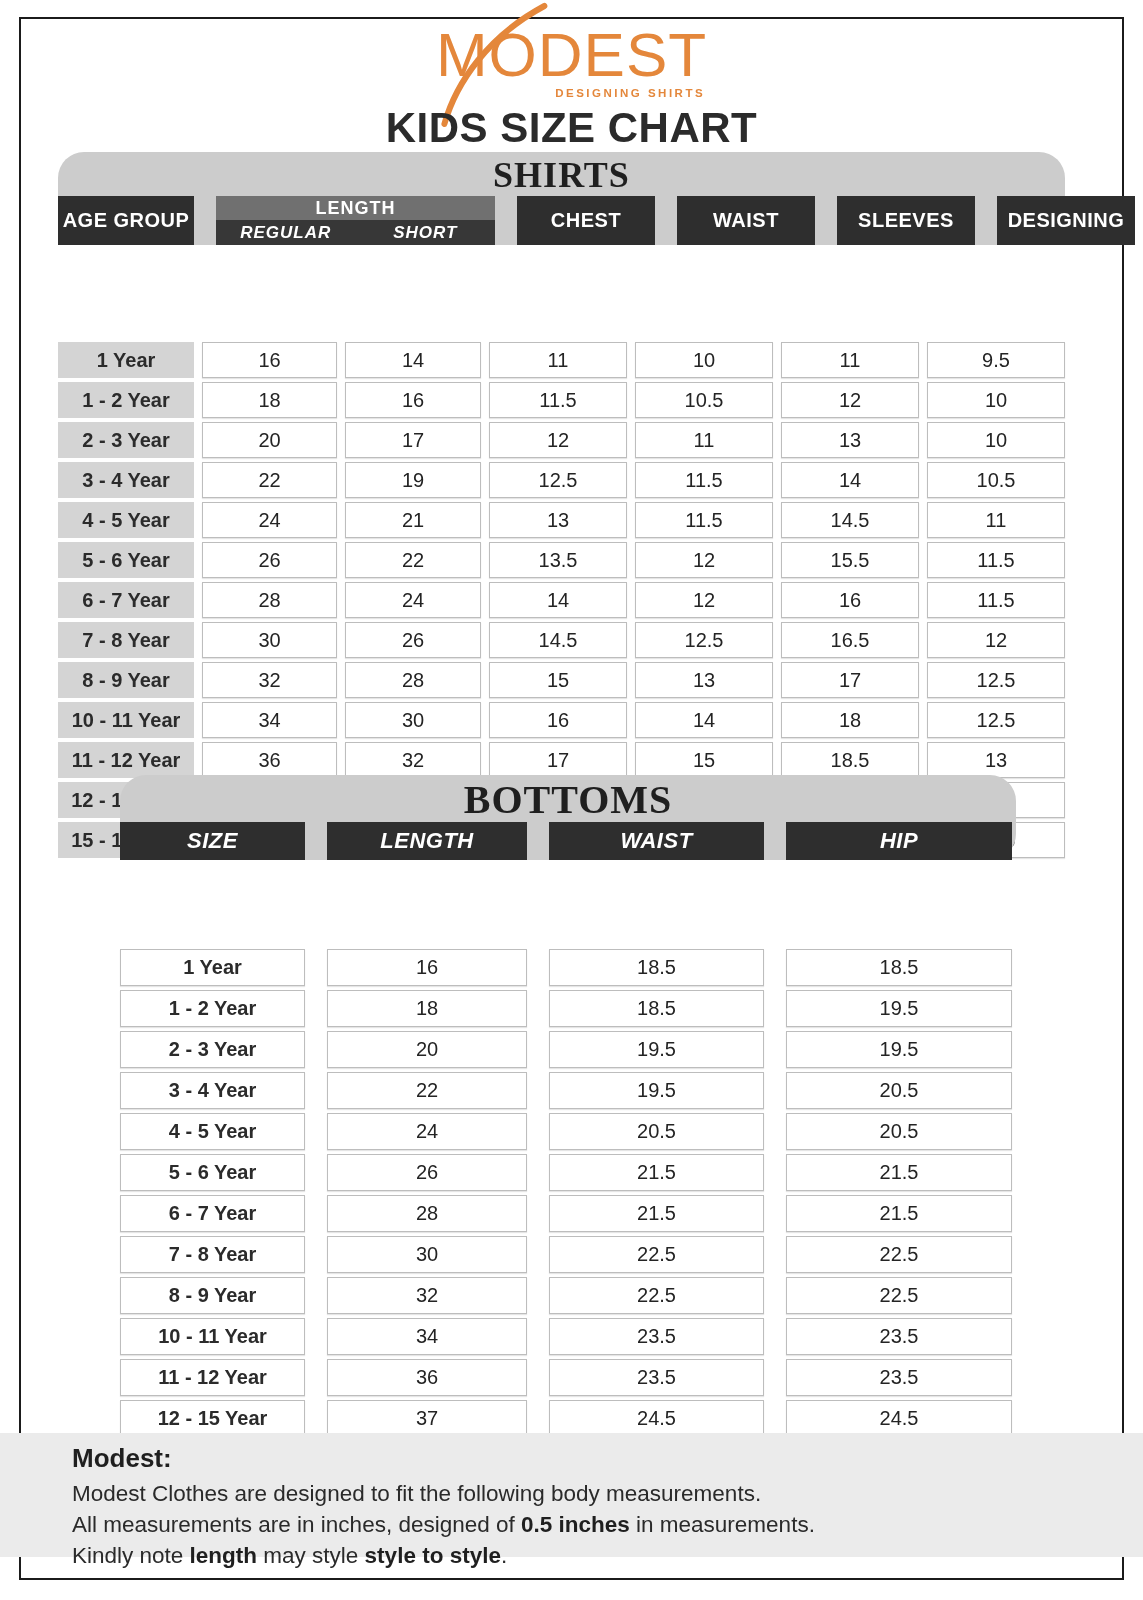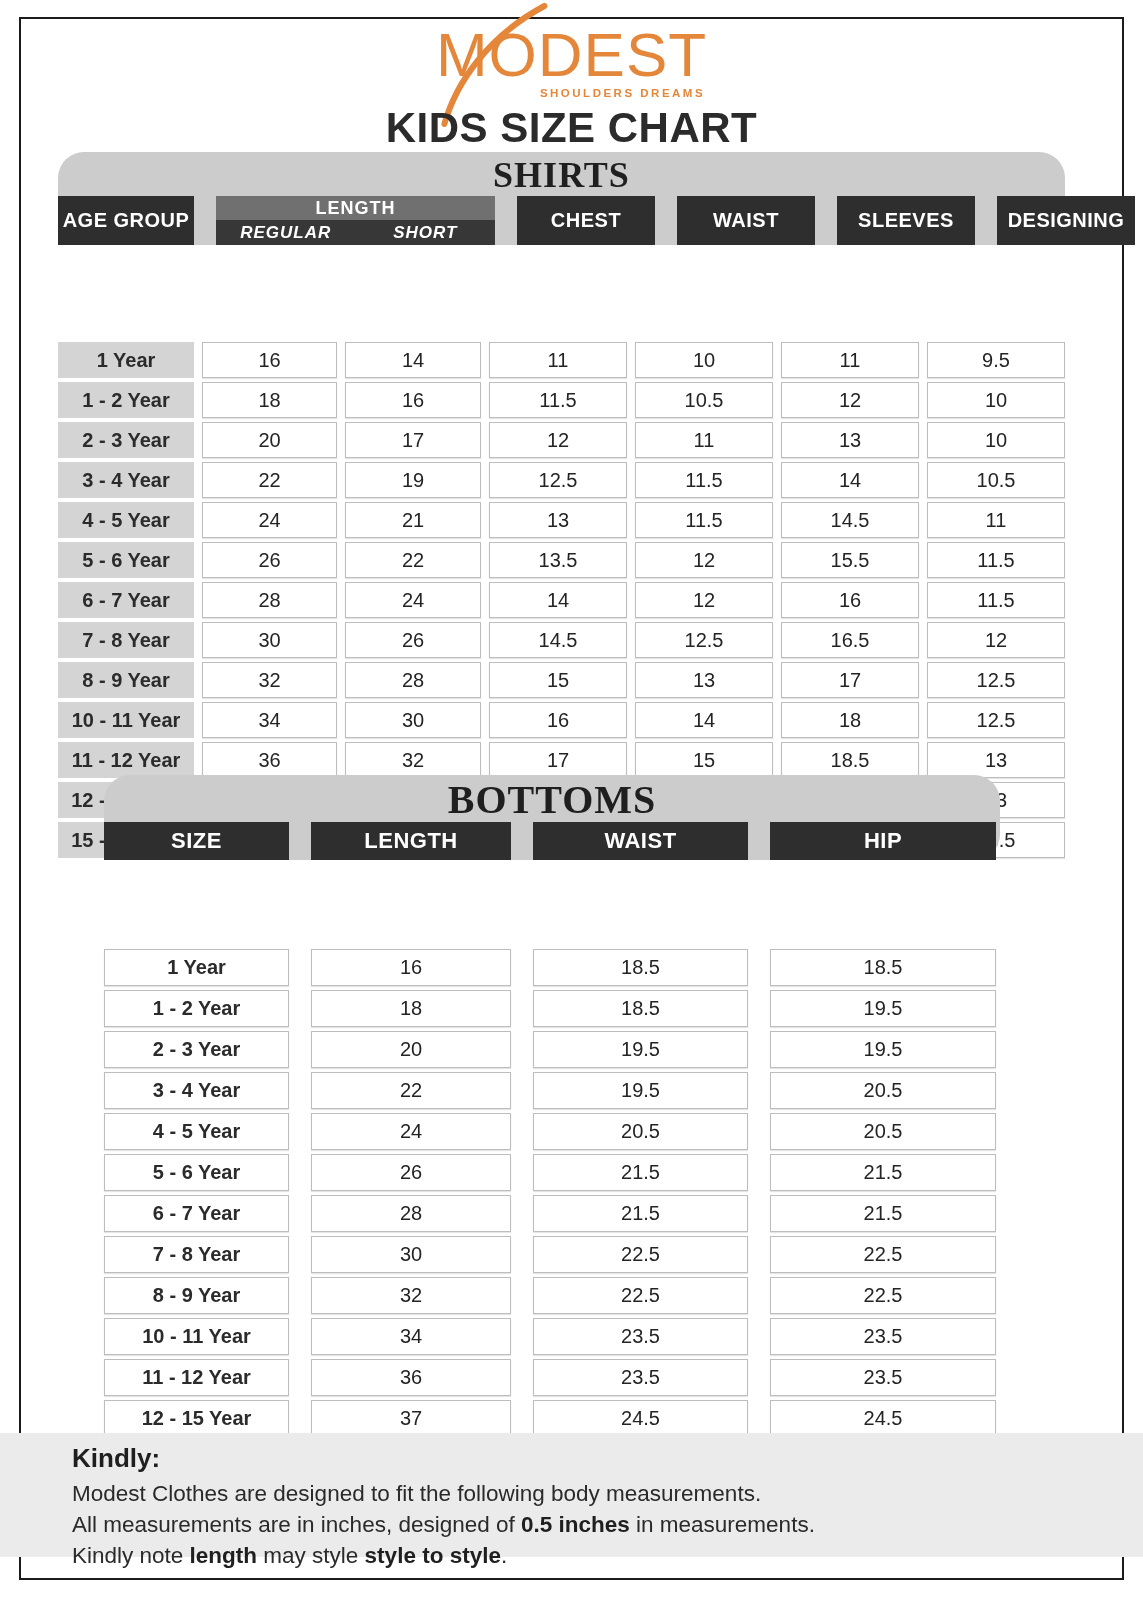--- a/index.html
+++ b/index.html
@@ -55,26 +55,26 @@
   }
   .shirt-grid{
     margin-top:97px;display:grid;
     grid-template-columns:136px 135px 136px 138px 138px 138px 138px;
     column-gap:8px;row-gap:4px;grid-auto-rows:36px;
   }
   .cell{display:flex;align-items:center;justify-content:center;font-size:20px;color:#242424;box-sizing:border-box;}
   .age{background:#d4d4d4;font-weight:bold;color:#2b2b2b;}
   .val{background:#fff;border:1px solid #bdbdbd;box-shadow:inset 0 0 0 3px #ffffff,0 1px 1px rgba(0,0,0,.10);}
   
-  .bottoms{position:absolute;left:104px;top:775px;width:896px;z-index:3;}
+  .bottoms{position:absolute;left:120px;top:775px;width:896px;z-index:3;}
   .bottoms .banner{height:85px;}
   .bottoms .banner-title{line-height:50px;font-size:40px;}
   .bottom-head{
     position:absolute;left:0;top:47px;width:100%;height:38px;
-    display:grid;grid-template-columns:185px 200px 215px 226px;column-gap:22px;
+    display:grid;grid-template-columns:185px 200px 215px 226px;column-gap:22px;font-style:italic;
   }
   .bottom-head .hbox{font-size:22px;}
   .bottom-grid{
     margin-top:89px;display:grid;
     grid-template-columns:185px 200px 215px 226px;
     column-gap:22px;row-gap:4px;grid-auto-rows:37px;
   }
   .bsize{font-weight:bold;color:#2b2b2b;}
   
   .notes{
@@ -89,21 +89,21 @@
 <body>
 
 <div class="page-border"></div>
 
 <div class="logo-block">
   <span class="logo-wrap">
     <svg class="logo-swoosh" width="150" height="130" viewBox="0 0 150 130">
       <path d="M 22 124 C 34 82, 66 36, 122 6" stroke="#E4873B" stroke-width="6" fill="none" stroke-linecap="round"></path>
     </svg>
     <span class="logo-brand">MODEST</span>
-    <span class="logo-tagline">SHOULDERS DREAMS</span>
+    <span class="logo-tagline">DESIGNING SHIRTS</span>
   </span>
 </div>
 
 <div class="page-title">KIDS SIZE CHART</div>
 
 <div class="shirts">
   <div class="banner">
     <span class="banner-title">SHIRTS</span>
     <div class="shirt-head">
       <div class="hbox">AGE GROUP</div>
@@ -301,17 +301,17 @@
     <div class="cell val">24.5</div>
 
     <div class="cell val bsize">15 - 18 Year</div>
     <div class="cell val">38</div>
     <div class="cell val">24.5</div>
     <div class="cell val">24.5</div>
   </div>
 </div>
 
 <div class="notes">
-  <div class="notes-heading">Kindly:</div>
+  <div class="notes-heading">Modest:</div>
   <div class="notes-line">Modest Clothes are designed to fit the following body measurements.</div>
   <div class="notes-line"><span>All measurements are in inches, designed of </span><b>0.5 inches</b><span> in measurements.</span></div>
   <div class="notes-line"><span>Kindly note </span><b>length</b><span> may style </span><b>style to style</b><span>.</span></div>
 </div>
 
 </body></html>

